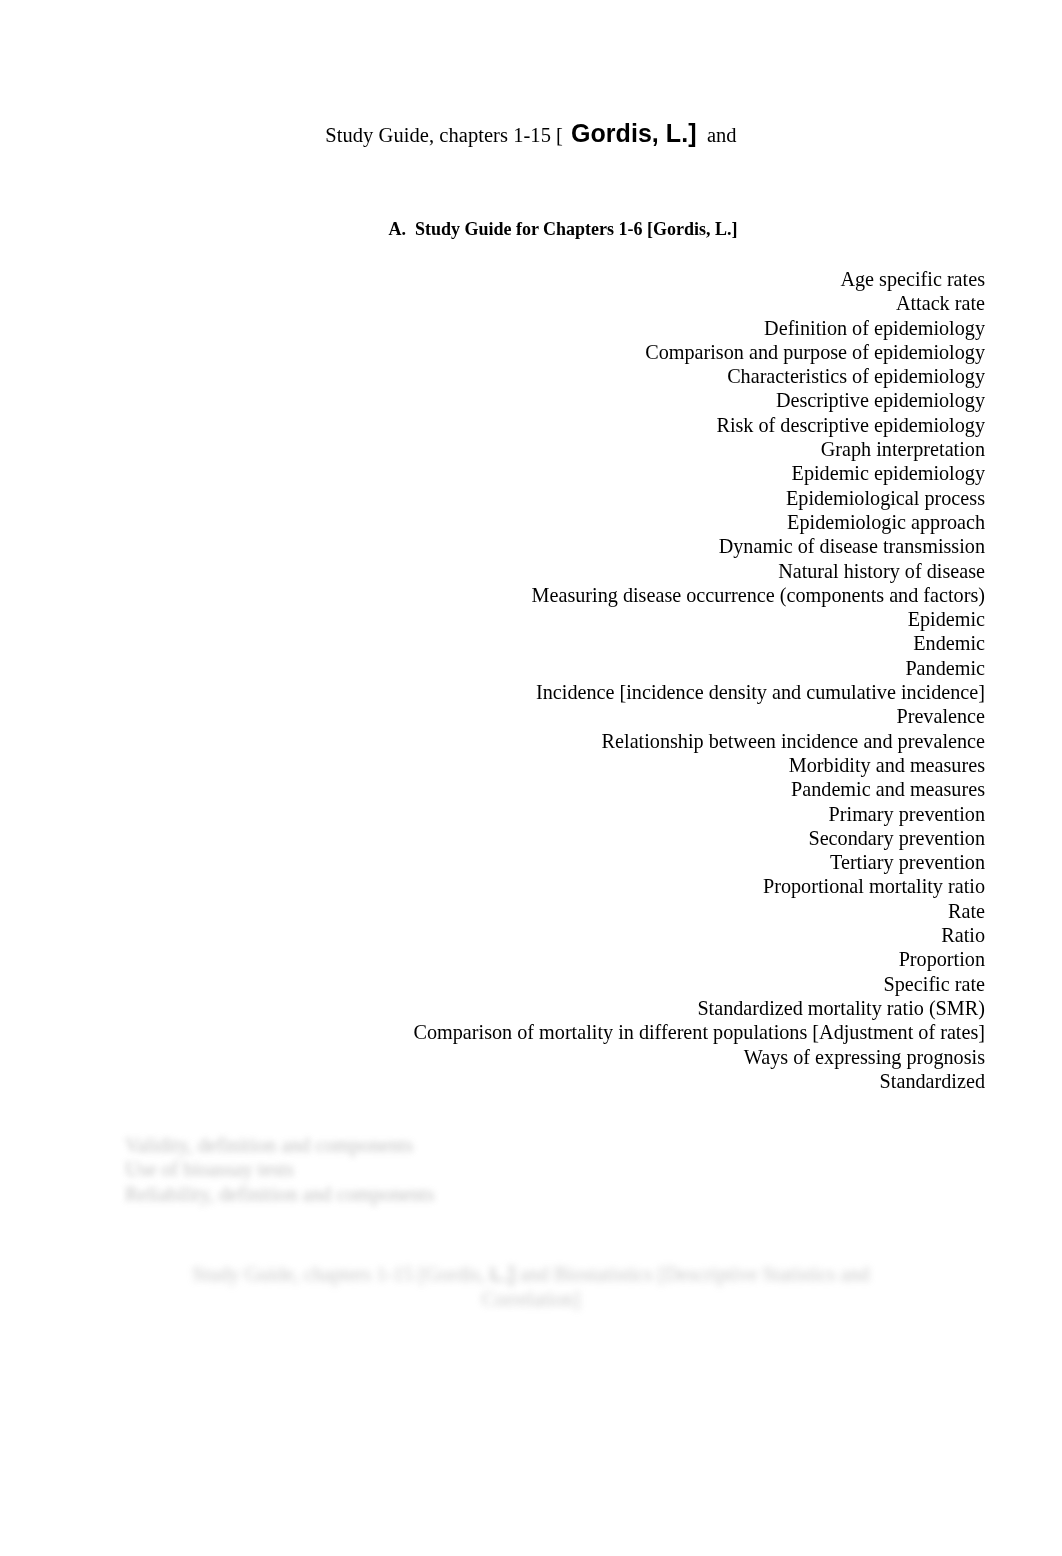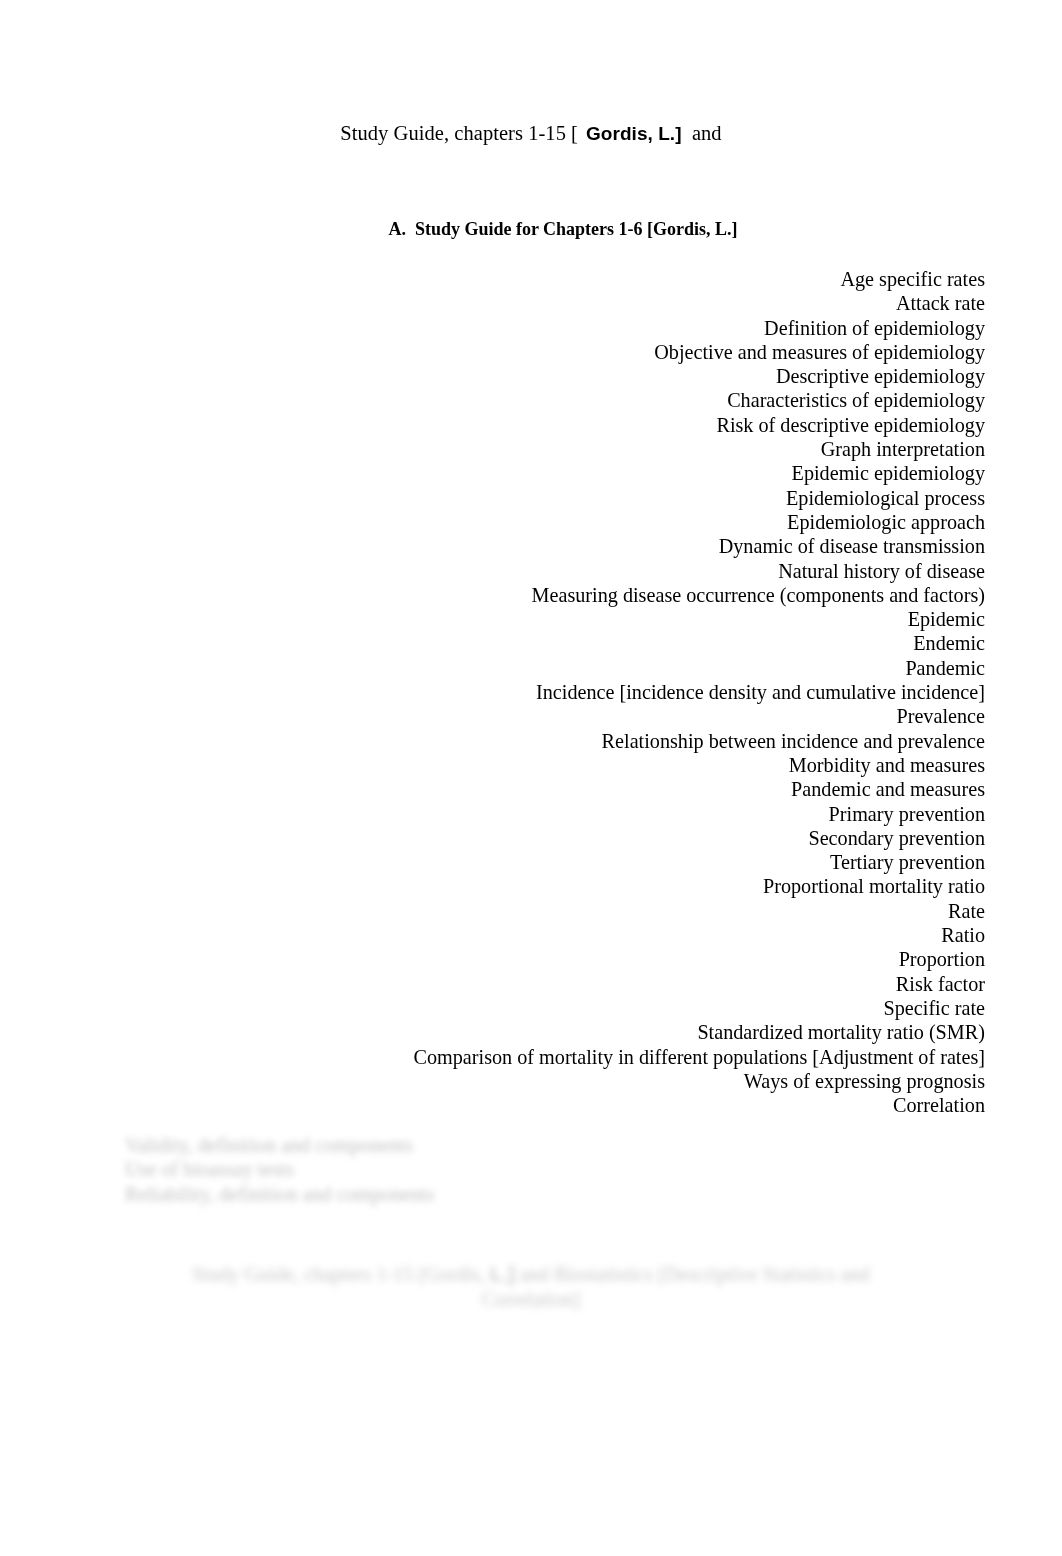--- a/index.html
+++ b/index.html
@@ -29,21 +29,21 @@
     width: 1062px;
     text-align: center;
     font-size: 20.5px;
     line-height: 23.5px;
     letter-spacing: 0.05px;
   }
   .title-line { white-space: pre; }
   .bold-sans {
     font-family: "Liberation Sans", "DejaVu Sans", sans-serif;
     font-weight: bold;
-    font-size: 19px;
+    font-size: 25px;
     margin-left: 8px;
   }
 
   
   .section-heading {
     position: absolute;
     left: 0;
     top: 219px;
     width: 1062px;
     text-align: center;
@@ -116,23 +116,23 @@
   <div class="title-block">
     <div class="title-line"><span>Study Guide, chapters 1-15 [</span><span class="bold-sans">Gordis, L.]</span><span>  and</span></div>
   </div>
 
   <div class="section-heading">A.  Study Guide for Chapters 1-6 [Gordis, L.]</div>
 
   <div class="terms-list">
     <span class="term-item">Age specific rates</span>
     <span class="term-item">Attack rate</span>
     <span class="term-item">Definition of epidemiology</span>
-    <span class="term-item">Objective and measures of epidemiology</span>
+    <span class="term-item">Comparison and purpose of epidemiology</span>
+    <span class="term-item">Characteristics of epidemiology</span>
     <span class="term-item">Descriptive epidemiology</span>
-    <span class="term-item">Characteristics of epidemiology</span>
     <span class="term-item">Risk of descriptive epidemiology</span>
     <span class="term-item">Graph interpretation</span>
     <span class="term-item">Epidemic epidemiology</span>
     <span class="term-item">Epidemiological process</span>
     <span class="term-item">Epidemiologic approach</span>
     <span class="term-item">Dynamic of disease transmission</span>
     <span class="term-item">Natural history of disease</span>
     <span class="term-item">Measuring disease occurrence (components and factors)</span>
     <span class="term-item">Epidemic</span>
     <span class="term-item">Endemic</span>
@@ -142,26 +142,25 @@
     <span class="term-item">Relationship between incidence and prevalence</span>
     <span class="term-item">Morbidity and measures</span>
     <span class="term-item">Pandemic and measures</span>
     <span class="term-item">Primary prevention</span>
     <span class="term-item">Secondary prevention</span>
     <span class="term-item">Tertiary prevention</span>
     <span class="term-item">Proportional mortality ratio</span>
     <span class="term-item">Rate</span>
     <span class="term-item">Ratio</span>
     <span class="term-item">Proportion</span>
-    <span class="term-item">Risk factor</span>
     <span class="term-item">Specific rate</span>
     <span class="term-item">Standardized mortality ratio (SMR)</span>
     <span class="term-item">Comparison of mortality in different populations [Adjustment of rates]</span>
     <span class="term-item">Ways of expressing prognosis</span>
-    <span class="term-item">Correlation</span>
+    <span class="term-item">Standardized</span>
   </div>
 
   <div class="redacted-block">
     <span class="redacted-line">Validity, definition and components</span>
     <span class="redacted-line">Use of bioassay tests</span>
     <span class="redacted-line">Reliability, definition and components</span>
   </div>
 
   <div class="footer-ghost">
     <span class="footer-ghost-inner"><span>Study Guide, chapters 1-15 [Gordis, </span><span class="ghost-bold">L.]</span><span>  and Biostatistics [Descriptive Statistics and</span>

